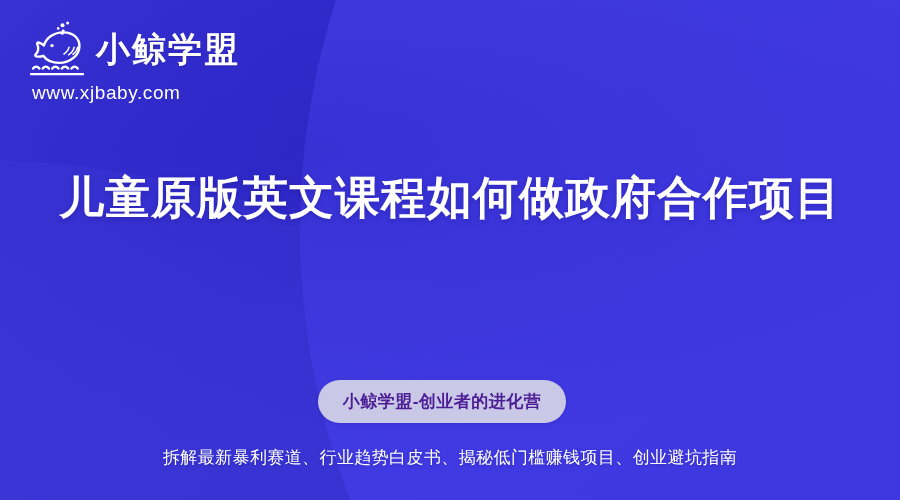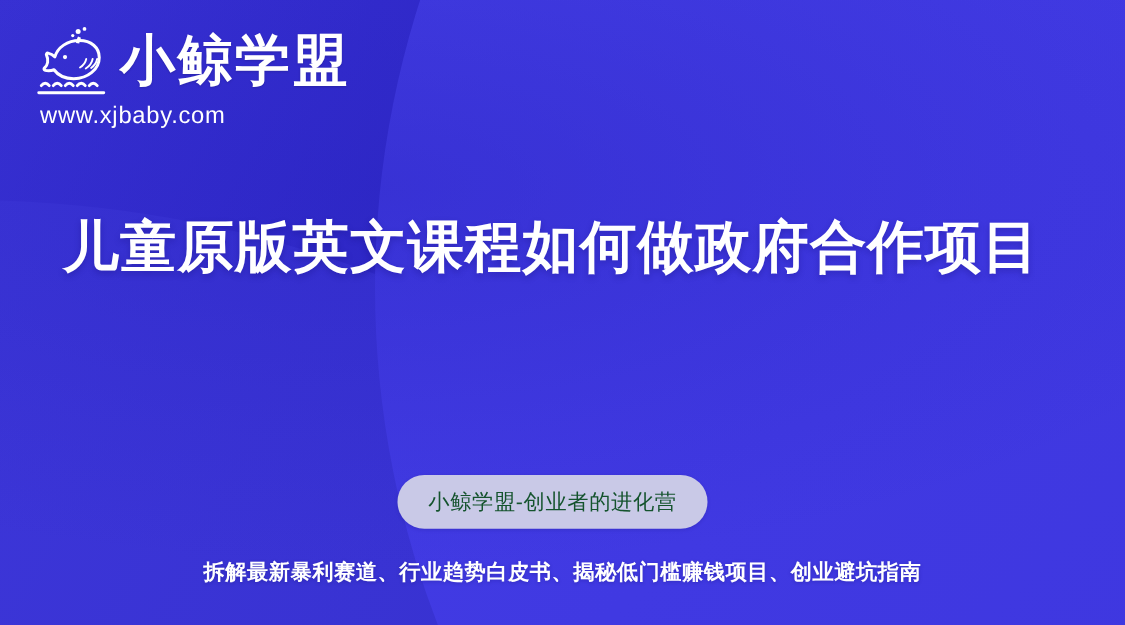--- a/index.html
+++ b/index.html
@@ -69,21 +69,21 @@
     gap: 8px;
   }
   .logo-mark {
     width: 62px;
     height: 58px;
     flex: 0 0 auto;
     display: block;
   }
   .logo-word {
     color: #ffffff;
-    font-size: 44px;
+    font-size: 34px;
     font-weight: bold;
     letter-spacing: 2px;
     line-height: 1;
     white-space: nowrap;
     text-shadow: 0 1px 2px rgba(0,0,0,.16);
   }
   .logo-url {
     color: #ffffff;
     font-size: 19px;
     font-weight: normal;
@@ -92,21 +92,21 @@
     margin-left: 6px;
     white-space: nowrap;
   }
 
   
   .headline {
     position: absolute;
     left: 50px;
     top: 168px;
     width: 800px;
-    text-align: left;
+    text-align: center;
     color: #ffffff;
     font-size: 45px;
     font-weight: bold;
     line-height: 1.34;
     letter-spacing: 1px;
     text-shadow: 0 2px 5px rgba(18,12,110,.28);
   }
   .headline .line {
     display: block;
   }
@@ -119,37 +119,37 @@
     width: 248px;
     height: 43px;
     border-radius: 22px;
     background: #C9C9E7;
     display: flex;
     align-items: center;
     justify-content: center;
     box-shadow: 0 1px 3px rgba(20,14,110,.18);
   }
   .badge-text {
-    color: #14532d;
+    color: #4c1d95;
     font-size: 17px;
-    font-weight: normal;
+    font-weight: bold;
     letter-spacing: .5px;
     white-space: nowrap;
   }
 
   
   .tagline {
     position: absolute;
     left: 0;
     right: 0;
     top: 446px;
     text-align: center;
     color: #ffffff;
     font-size: 17px;
-    font-weight: bold;
+    font-weight: normal;
     letter-spacing: .4px;
     white-space: nowrap;
     text-shadow: 0 1px 3px rgba(18,12,110,.30);
   }
 </style>
 </head>
 <body>
 
 <div id="banner">
 

